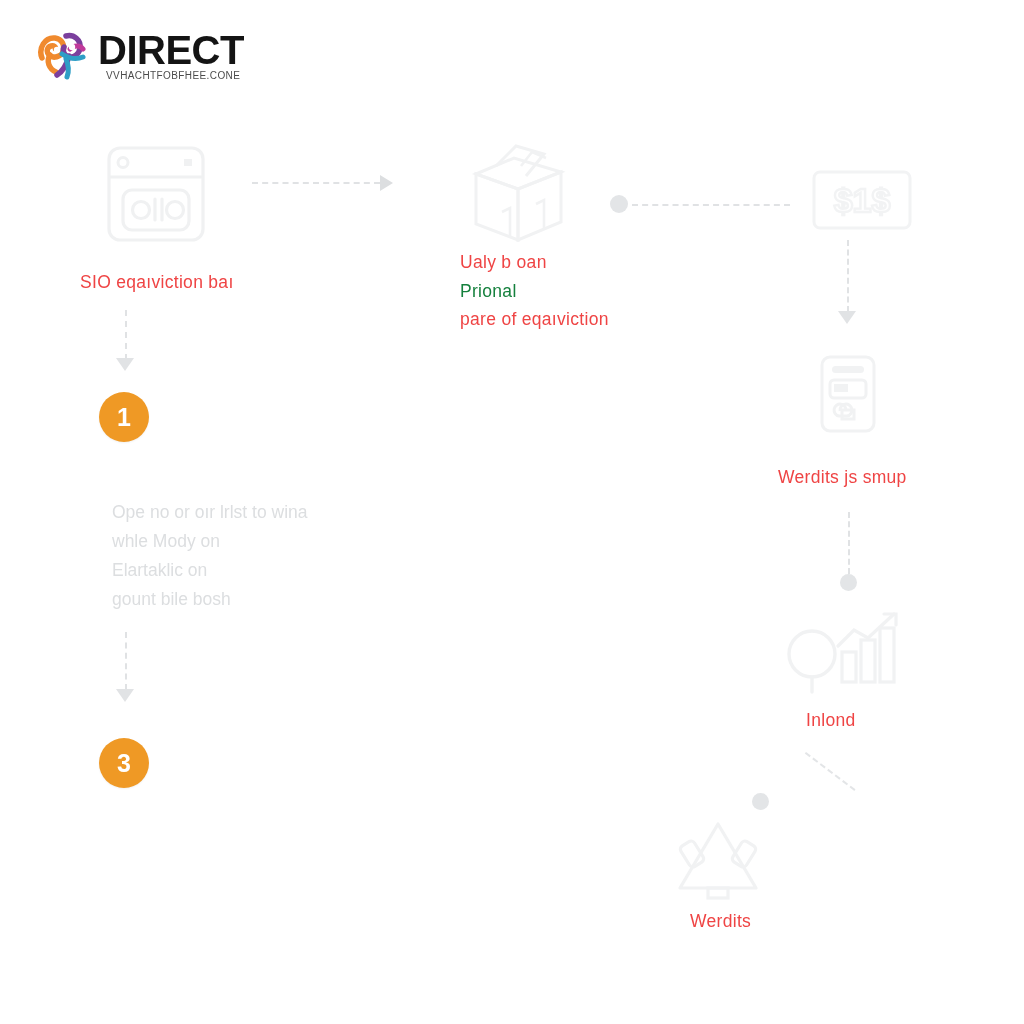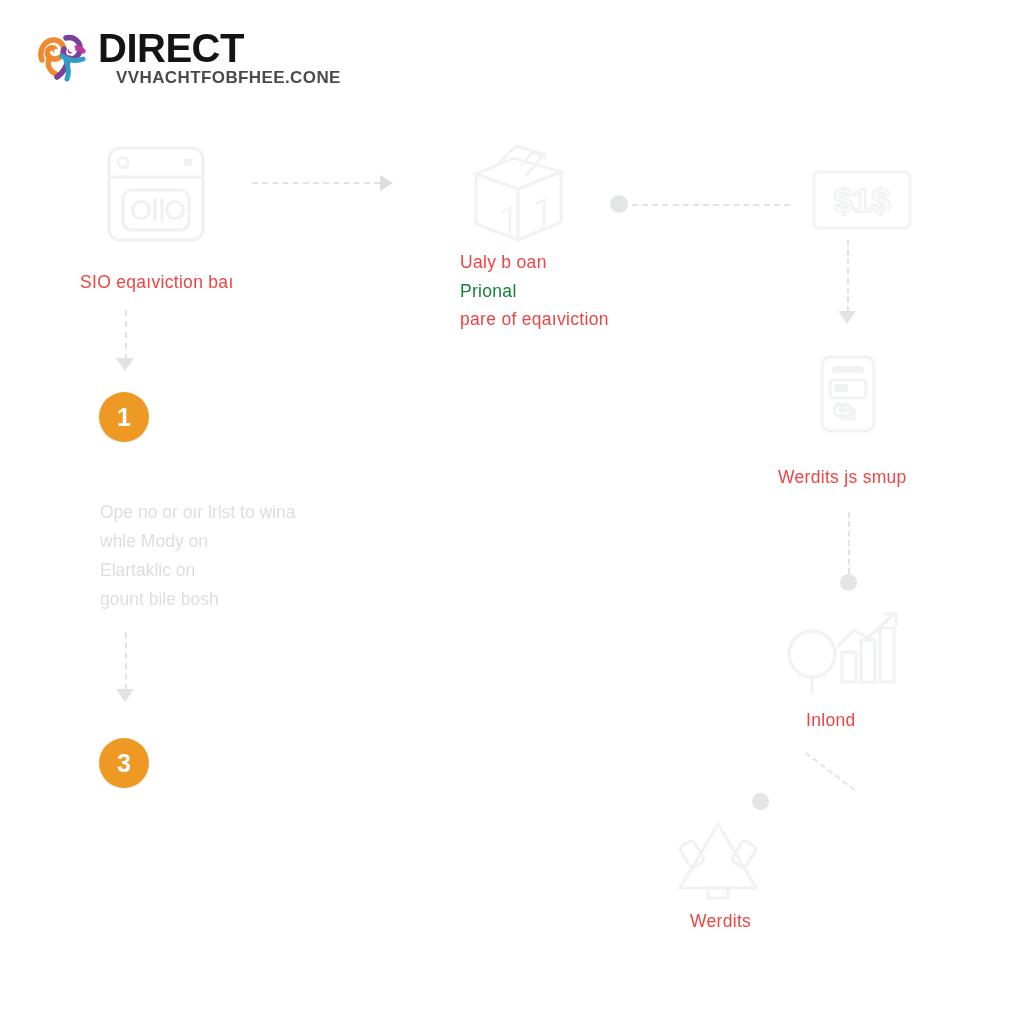--- a/index.html
+++ b/index.html
@@ -13,31 +13,31 @@
 
   
   .logo{position:absolute;left:36px;top:28px;display:flex;align-items:center;gap:6px;}
   .logo-mark{position:relative;width:58px;height:54px;flex:none;}
   .logo-text{display:flex;flex-direction:column;line-height:1;margin-left:-2px;}
   .logo-word{
     font-size:40px;font-weight:bold;color:#141414;letter-spacing:-0.5px;
     font-family:"Liberation Sans","DejaVu Sans",sans-serif;
   }
   .logo-tag{
-    font-size:17px;color:#2b2b2b;letter-spacing:0.4px;font-weight:bold;
-    margin-top:1px;margin-left:18px;
+    font-size:10px;color:#2b2b2b;letter-spacing:0.4px;font-weight:normal;
+    margin-top:1px;margin-left:8px;
     filter:blur(0.4px);opacity:.85;
   }
   .icon-box{position:absolute;}
   .lbl{
     position:absolute;color:#ef4444;font-size:17.5px;letter-spacing:.3px;
     white-space:nowrap;
   }
   .lbl.accent{color:#15803d;}
-  .para{position:absolute;color:#dcdee0;font-size:17.5px;line-height:29px;}
+  .para{position:absolute;color:#dcdee0;font-size:17.5px;line-height:29px;margin-left:12px;}
   .para .line{display:block;white-space:nowrap;}
 
   
   .badge{
     position:absolute;width:50px;height:50px;border-radius:50%;
     background:#ef9925;color:#ffffff;font-size:25px;font-weight:bold;
     display:flex;align-items:center;justify-content:center;
     box-shadow:0 1px 2px rgba(0,0,0,.06);
   }
 

